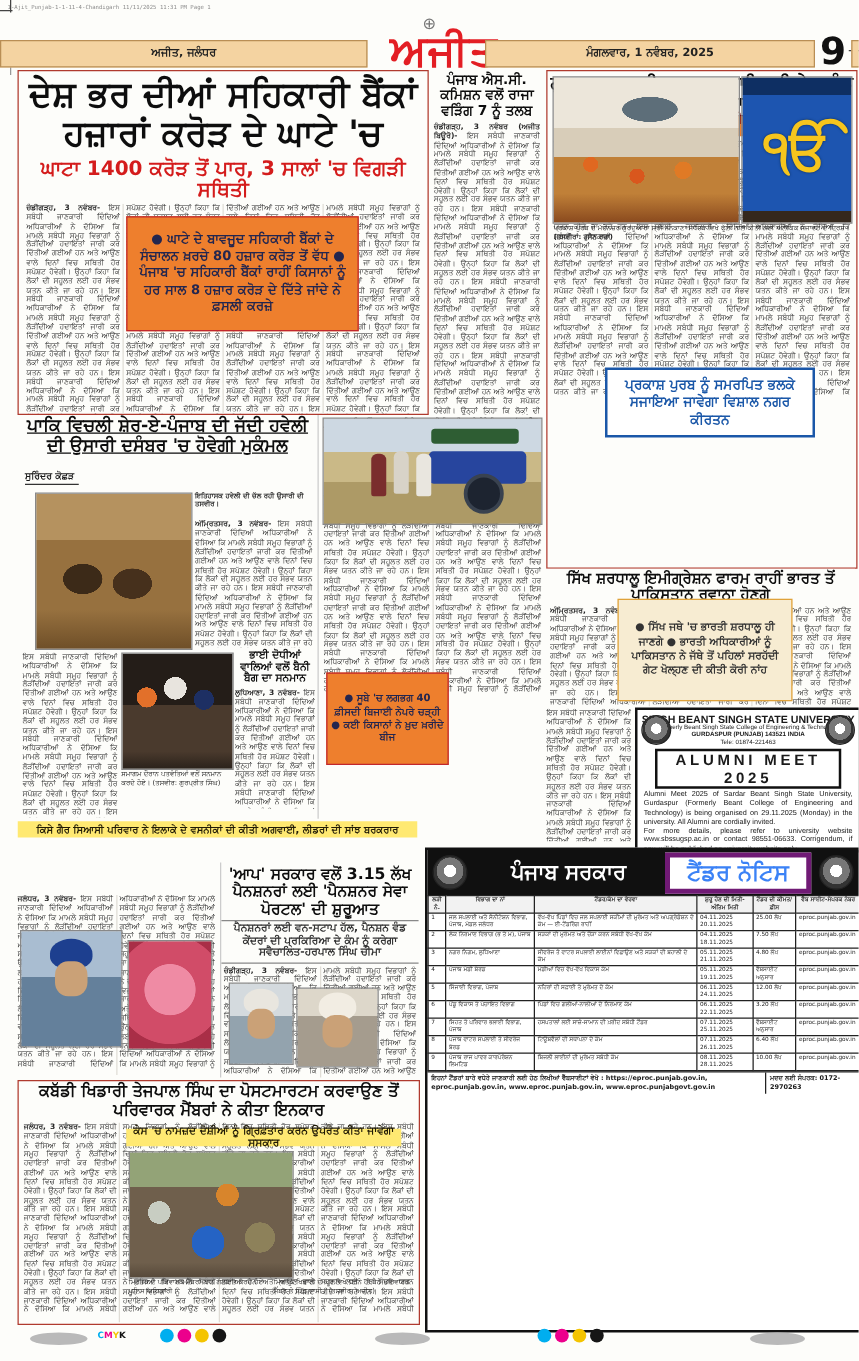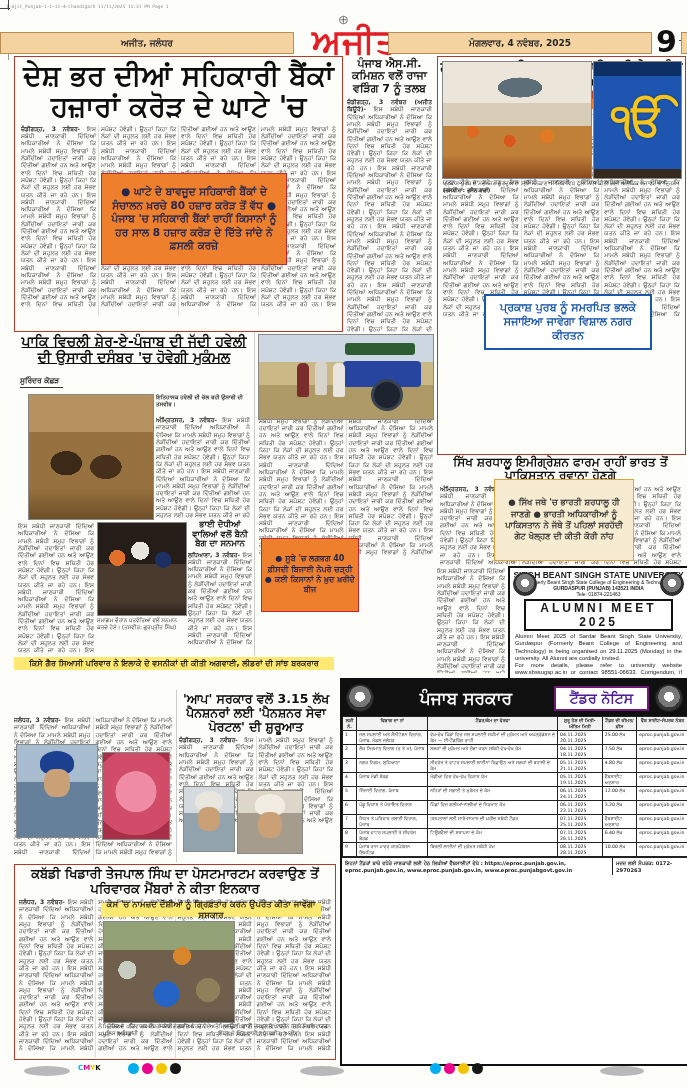--- a/index.html
+++ b/index.html
@@ -70,21 +70,21 @@
   .uad-name{font-weight:bold;font-size:8.5px;text-align:center;}
   .uad-sub{font-size:5px;text-align:center;line-height:1.15;}
   .uad-title{border:2px solid #111;font-weight:bold;font-size:12px;text-align:center;letter-spacing:3px;margin:2px 14px;}
   .uad-body{font-size:5.8px;line-height:1.25;text-align:justify;padding:0 5px;}
   .uad-foot{display:flex;justify-content:space-between;font-size:6px;font-weight:bold;padding:1px 5px;}
   .seal{border-radius:50%;background:radial-gradient(circle at 50% 45%,#fff 0 25%,#777 26% 55%,#333 56% 80%,#111 81%);border:1px solid #222;}
   
   .tender{border:2px solid #111;background:#fff;}
   .t-head{background:#101010;height:36px;display:flex;align-items:center;}
   .t-gov{color:#fff;font-weight:bold;font-size:17px;flex:1;text-align:center;}
-  .t-notice{background:#fff;color:#4c1d95;font-weight:bold;font-size:14px;padding:2px 14px;border:2px solid #701a75;}
+  .t-notice{background:#fff;color:#3b82f6;font-weight:bold;font-size:18px;padding:2px 14px;border:4px solid #701a75;}
   table.tt{border-collapse:collapse;width:100%;table-layout:fixed;}
   table.tt th,table.tt td{border:1px solid #222;font-size:4.6px;line-height:1.2;padding:1px 2px;vertical-align:top;text-align:left;overflow:hidden;}
   table.tt th{font-weight:bold;text-align:center;background:#f2f2f2;}
   .t-foot{border-top:1px solid #222;display:flex;font-size:5.2px;line-height:1.25;}
   
   .dot{position:absolute;width:11px;height:11px;border-radius:50%;}
   .ell{position:absolute;background:#b9b9b9;border-radius:50%;}
   .hair-v{position:absolute;width:1px;background:#444;}
   .hair-h{position:absolute;height:1px;background:#444;}
 </style>
@@ -98,27 +98,28 @@
   <div class="hair-h" style="left:0;top:8px;width:10px;"></div>
   <div class="hair-v" style="left:8px;top:0;height:10px;"></div>
   <div class="hair-h" style="right:0;top:40px;width:8px;"></div>
   <div class="hair-v" style="left:8px;top:46px;height:14px;background:#999;"></div>
 
   <div class="abs mh-strip" style="left:0;top:32px;width:292px;height:20px;">
       <span>ਅਜੀਤ, ਜਲੰਧਰ</span>
     </div>
   <div class="abs mh-title" style="left:312px;top:26px;">ਅਜੀਤ</div>
   <div class="abs mh-strip" style="left:388px;top:32px;width:262px;height:20px;">
-      <span>ਮੰਗਲਵਾਰ, 4 ਨਵੰਬਰ, 2025</span>
+      <span>ਮੰਗਲਵਾਰ, 1 ਨਵੰਬਰ, 2025</span>
     </div>
   <div class="abs mh-page" style="left:656px;top:24px;">9</div>
   <div class="abs" style="left:681px;top:32px;width:5px;height:20px;background:#f4d3a1;border:1px solid #b98e55;"></div>
 
   <div class="art red-box" style="left:14px;top:56px;width:327px;height:274px;">
     <div class="hl" style="font-size:28px;margin-top:3px;">ਦੇਸ਼ ਭਰ ਦੀਆਂ ਸਹਿਕਾਰੀ ਬੈਂਕਾਂ ਹਜ਼ਾਰਾਂ ਕਰੋੜ ਦੇ ਘਾਟੇ 'ਚ</div>
+    <div class="hl-red" style="font-size:16px;margin-top:3px;">ਘਾਟਾ 1400 ਕਰੋੜ ਤੋਂ ਪਾਰ, 3 ਸਾਲਾਂ 'ਚ ਵਿਗੜੀ ਸਥਿਤੀ</div>
     <div class="cols c4" style="margin:2px 6px;height:190px;"><span class="lead">ਚੰਡੀਗੜ੍ਹ, 3 ਨਵੰਬਰ-</span> <span>ਇਸ ਸਬੰਧੀ ਜਾਣਕਾਰੀ ਦਿੰਦਿਆਂ ਅਧਿਕਾਰੀਆਂ ਨੇ ਦੱਸਿਆ ਕਿ ਮਾਮਲੇ ਸਬੰਧੀ ਸਮੂਹ ਵਿਭਾਗਾਂ ਨੂੰ ਲੋੜੀਂਦੀਆਂ ਹਦਾਇਤਾਂ ਜਾਰੀ ਕਰ ਦਿੱਤੀਆਂ ਗਈਆਂ ਹਨ ਅਤੇ ਆਉਣ ਵਾਲੇ ਦਿਨਾਂ ਵਿਚ ਸਥਿਤੀ ਹੋਰ ਸਪੱਸ਼ਟ ਹੋਵੇਗੀ। ਉਨ੍ਹਾਂ ਕਿਹਾ ਕਿ ਲੋਕਾਂ ਦੀ ਸਹੂਲਤ ਲਈ ਹਰ ਸੰਭਵ ਯਤਨ ਕੀਤੇ ਜਾ ਰਹੇ ਹਨ। ਇਸ ਸਬੰਧੀ ਜਾਣਕਾਰੀ ਦਿੰਦਿਆਂ ਅਧਿਕਾਰੀਆਂ ਨੇ ਦੱਸਿਆ ਕਿ ਮਾਮਲੇ ਸਬੰਧੀ ਸਮੂਹ ਵਿਭਾਗਾਂ ਨੂੰ ਲੋੜੀਂਦੀਆਂ ਹਦਾਇਤਾਂ ਜਾਰੀ ਕਰ ਦਿੱਤੀਆਂ ਗਈਆਂ ਹਨ ਅਤੇ ਆਉਣ ਵਾਲੇ ਦਿਨਾਂ ਵਿਚ ਸਥਿਤੀ ਹੋਰ ਸਪੱਸ਼ਟ ਹੋਵੇਗੀ। ਉਨ੍ਹਾਂ ਕਿਹਾ ਕਿ ਲੋਕਾਂ ਦੀ ਸਹੂਲਤ ਲਈ ਹਰ ਸੰਭਵ ਯਤਨ ਕੀਤੇ ਜਾ ਰਹੇ ਹਨ। ਇਸ ਸਬੰਧੀ ਜਾਣਕਾਰੀ ਦਿੰਦਿਆਂ ਅਧਿਕਾਰੀਆਂ ਨੇ ਦੱਸਿਆ ਕਿ ਮਾਮਲੇ ਸਬੰਧੀ ਸਮੂਹ ਵਿਭਾਗਾਂ ਨੂੰ ਲੋੜੀਂਦੀਆਂ ਹਦਾਇਤਾਂ ਜਾਰੀ ਕਰ ਦਿੱਤੀਆਂ ਗਈਆਂ ਹਨ ਅਤੇ ਆਉਣ ਵਾਲੇ ਦਿਨਾਂ ਵਿਚ ਸਥਿਤੀ ਹੋਰ ਸਪੱਸ਼ਟ ਹੋਵੇਗੀ। ਉਨ੍ਹਾਂ ਕਿਹਾ ਕਿ ਲੋਕਾਂ ਦੀ ਸਹੂਲਤ ਲਈ ਹਰ ਸੰਭਵ ਯਤਨ ਕੀਤੇ ਜਾ ਰਹੇ ਹਨ। ਇਸ ਸਬੰਧੀ ਜਾਣਕਾਰੀ ਦਿੰਦਿਆਂ ਅਧਿਕਾਰੀਆਂ ਨੇ ਦੱਸਿਆ ਕਿ ਮਾਮਲੇ ਸਬੰਧੀ ਸਮੂਹ ਵਿਭਾਗਾਂ ਨੂੰ ਲੋੜੀਂਦੀਆਂ ਹਦਾਇਤਾਂ ਜਾਰੀ ਕਰ ਦਿੱਤੀਆਂ ਗਈਆਂ ਹਨ ਅਤੇ ਆਉਣ ਵਾਲੇ ਦਿਨਾਂ ਵਿਚ ਸਥਿਤੀ ਹੋਰ ਸਪੱਸ਼ਟ ਹੋਵੇਗੀ। ਉਨ੍ਹਾਂ ਕਿਹਾ ਕਿ ਲੋਕਾਂ ਦੀ ਸਹੂਲਤ ਲਈ ਹਰ ਸੰਭਵ ਯਤਨ ਕੀਤੇ ਜਾ ਰਹੇ ਹਨ। ਇਸ ਸਬੰਧੀ ਜਾਣਕਾਰੀ ਦਿੰਦਿਆਂ ਅਧਿਕਾਰੀਆਂ ਨੇ ਦੱਸਿਆ ਕਿ ਮਾਮਲੇ ਸਬੰਧੀ ਸਮੂਹ ਵਿਭਾਗਾਂ ਨੂੰ ਲੋੜੀਂਦੀਆਂ ਹਦਾਇਤਾਂ ਜਾਰੀ ਕਰ ਦਿੱਤੀਆਂ ਗਈਆਂ ਹਨ ਅਤੇ ਆਉਣ ਵਾਲੇ ਦਿਨਾਂ ਵਿਚ ਸਥਿਤੀ ਹੋਰ ਸਪੱਸ਼ਟ ਹੋਵੇਗੀ। ਉਨ੍ਹਾਂ ਕਿਹਾ ਕਿ ਲੋਕਾਂ ਦੀ ਸਹੂਲਤ ਲਈ ਹਰ ਸੰਭਵ ਯਤਨ ਕੀਤੇ ਜਾ ਰਹੇ ਹਨ। ਇਸ ਸਬੰਧੀ ਜਾਣਕਾਰੀ ਦਿੰਦਿਆਂ ਅਧਿਕਾਰੀਆਂ ਨੇ ਦੱਸਿਆ ਕਿ ਮਾਮਲੇ ਸਬੰਧੀ ਸਮੂਹ ਵਿਭਾਗਾਂ ਨੂੰ ਲੋੜੀਂਦੀਆਂ ਹਦਾਇਤਾਂ ਜਾਰੀ ਕਰ ਦਿੱਤੀਆਂ ਗਈਆਂ ਹਨ ਅਤੇ ਆਉਣ ਵਾਲੇ ਦਿਨਾਂ ਵਿਚ ਸਥਿਤੀ ਹੋਰ ਸਪੱਸ਼ਟ ਹੋਵੇਗੀ। ਉਨ੍ਹਾਂ ਕਿਹਾ ਕਿ ਲੋਕਾਂ ਦੀ ਸਹੂਲਤ ਲਈ ਹਰ ਸੰਭਵ ਯਤਨ ਕੀਤੇ ਜਾ ਰਹੇ ਹਨ। ਇਸ ਸਬੰਧੀ ਜਾਣਕਾਰੀ ਦਿੰਦਿਆਂ ਅਧਿਕਾਰੀਆਂ ਨੇ ਦੱਸਿਆ ਕਿ ਮਾਮਲੇ ਸਬੰਧੀ ਸਮੂਹ ਵਿਭਾਗਾਂ ਨੂੰ ਲੋੜੀਂਦੀਆਂ ਹਦਾਇਤਾਂ ਜਾਰੀ ਕਰ ਦਿੱਤੀਆਂ ਗਈਆਂ ਹਨ ਅਤੇ ਆਉਣ ਵਾਲੇ ਦਿਨਾਂ ਵਿਚ ਸਥਿਤੀ ਹੋਰ ਸਪੱਸ਼ਟ ਹੋਵੇਗੀ। ਉਨ੍ਹਾਂ ਕਿਹਾ ਕਿ ਲੋਕਾਂ ਦੀ ਸਹੂਲਤ ਲਈ ਹਰ ਸੰਭਵ ਯਤਨ ਕੀਤੇ ਜਾ ਰਹੇ ਹਨ। ਇਸ ਸਬੰਧੀ ਜਾਣਕਾਰੀ ਦਿੰਦਿਆਂ ਅਧਿਕਾਰੀਆਂ ਨੇ ਦੱਸਿਆ ਕਿ ਮਾਮਲੇ ਸਬੰਧੀ ਸਮੂਹ ਵਿਭਾਗਾਂ ਨੂੰ ਲੋੜੀਂਦੀਆਂ ਹਦਾਇਤਾਂ ਜਾਰੀ ਕਰ ਦਿੱਤੀਆਂ ਗਈਆਂ ਹਨ ਅਤੇ ਆਉਣ ਵਾਲੇ ਦਿਨਾਂ ਵਿਚ ਸਥਿਤੀ ਹੋਰ ਸਪੱਸ਼ਟ ਹੋਵੇਗੀ। ਉਨ੍ਹਾਂ ਕਿਹਾ ਕਿ ਲੋਕਾਂ ਦੀ ਸਹੂਲਤ ਲਈ ਹਰ ਸੰਭਵ ਯਤਨ ਕੀਤੇ ਜਾ ਰਹੇ ਹਨ। ਇਸ ਸਬੰਧੀ ਜਾਣਕਾਰੀ ਦਿੰਦਿਆਂ ਅਧਿਕਾਰੀਆਂ ਨੇ ਦੱਸਿਆ ਕਿ ਮਾਮਲੇ ਸਬੰਧੀ ਸਮੂਹ ਵਿਭਾਗਾਂ ਨੂੰ ਲੋੜੀਂਦੀਆਂ ਹਦਾਇਤਾਂ ਜਾਰੀ ਕਰ ਦਿੱਤੀਆਂ ਗਈਆਂ ਹਨ ਅਤੇ ਆਉਣ ਵਾਲੇ ਦਿਨਾਂ ਵਿਚ ਸਥਿਤੀ ਹੋਰ ਸਪੱਸ਼ਟ ਹੋਵੇਗੀ। ਉਨ੍ਹਾਂ ਕਿਹਾ ਕਿ ਲੋਕਾਂ ਦੀ ਸਹੂਲਤ ਲਈ ਹਰ ਸੰਭਵ ਯਤਨ ਕੀਤੇ ਜਾ ਰਹੇ ਹਨ। ਇਸ ਸਬੰਧੀ ਜਾਣਕਾਰੀ ਦਿੰਦਿਆਂ ਅਧਿਕਾਰੀਆਂ ਨੇ ਦੱਸਿਆ ਕਿ ਮਾਮਲੇ ਸਬੰਧੀ ਸਮੂਹ ਵਿਭਾਗਾਂ ਨੂੰ ਲੋੜੀਂਦੀਆਂ ਹਦਾਇਤਾਂ ਜਾਰੀ ਕਰ ਦਿੱਤੀਆਂ ਗਈਆਂ ਹਨ ਅਤੇ ਆਉਣ ਵਾਲੇ ਦਿਨਾਂ ਵਿਚ ਸਥਿਤੀ ਹੋਰ ਸਪੱਸ਼ਟ ਹੋਵੇਗੀ। ਉਨ੍ਹਾਂ ਕਿਹਾ ਕਿ ਲੋਕਾਂ ਦੀ ਸਹੂਲਤ ਲਈ ਹਰ ਸੰਭਵ ਯਤਨ ਕੀਤੇ ਜਾ ਰਹੇ ਹਨ। ਇਸ ਸਬੰਧੀ ਜਾਣਕਾਰੀ ਦਿੰਦਿਆਂ ਅਧਿਕਾਰੀਆਂ ਨੇ ਦੱਸਿਆ ਕਿ ਮਾਮਲੇ ਸਬੰਧੀ ਸਮੂਹ ਵਿਭਾਗਾਂ ਨੂੰ ਲੋੜੀਂਦੀਆਂ ਹਦਾਇਤਾਂ ਜਾਰੀ ਕਰ ਦਿੱਤੀਆਂ ਗਈਆਂ ਹਨ ਅਤੇ ਆਉਣ ਵਾਲੇ ਦਿਨਾਂ ਵਿਚ ਸਥਿਤੀ ਹੋਰ ਸਪੱਸ਼ਟ ਹੋਵੇਗੀ। ਉਨ੍ਹਾਂ ਕਿਹਾ ਕਿ ਲੋਕਾਂ ਦੀ ਸਹੂਲਤ ਲਈ ਹਰ ਸੰਭਵ ਯਤਨ ਕੀਤੇ ਜਾ ਰਹੇ ਹਨ। ਇਸ ਸਬੰਧੀ ਜਾਣਕਾਰੀ ਦਿੰਦਿਆਂ ਅਧਿਕਾਰੀਆਂ ਨੇ ਦੱਸਿਆ ਕਿ ਮਾਮਲੇ ਸਬੰਧੀ ਸਮੂਹ ਵਿਭਾਗਾਂ ਨੂੰ ਲੋੜੀਂਦੀਆਂ ਹਦਾਇਤਾਂ ਜਾਰੀ ਕਰ ਦਿੱਤੀਆਂ ਗਈਆਂ ਹਨ ਅਤੇ ਆਉਣ ਵਾਲੇ ਦਿਨਾਂ ਵਿਚ ਸਥਿਤੀ ਹੋਰ ਸਪੱਸ਼ਟ ਹੋਵੇਗੀ। ਉਨ੍ਹਾਂ ਕਿਹਾ ਕਿ ਲੋਕਾਂ ਦੀ ਸਹੂਲਤ ਲਈ ਹਰ ਸੰਭਵ ਯਤਨ ਕੀਤੇ ਜਾ ਰਹੇ ਹਨ। ਇਸ ਸਬੰਧੀ ਜਾਣਕਾਰੀ ਦਿੰਦਿਆਂ ਅਧਿਕਾਰੀਆਂ ਨੇ ਦੱਸਿਆ ਕਿ ਮਾਮਲੇ ਸਬੰਧੀ ਸਮੂਹ ਵਿਭਾਗਾਂ ਨੂੰ ਲੋੜੀਂਦੀਆਂ ਹਦਾਇਤਾਂ ਜਾਰੀ ਕਰ ਦਿੱਤੀਆਂ ਗਈਆਂ ਹਨ ਅਤੇ ਆਉਣ ਵਾਲੇ ਦਿਨਾਂ ਵਿਚ ਸਥਿਤੀ ਹੋਰ ਸਪੱਸ਼ਟ ਹੋਵੇਗੀ। ਉਨ੍ਹਾਂ ਕਿਹਾ ਕਿ ਲੋਕਾਂ ਦੀ ਸਹੂਲਤ ਲਈ ਹਰ ਸੰਭਵ ਯਤਨ ਕੀਤੇ ਜਾ ਰਹੇ ਹਨ। ਇਸ ਸਬੰਧੀ ਜਾਣਕਾਰੀ ਦਿੰਦਿਆਂ ਅਧਿਕਾਰੀਆਂ ਨੇ ਦੱਸਿਆ ਕਿ ਮਾਮਲੇ ਸਬੰਧੀ ਸਮੂਹ ਵਿਭਾਗਾਂ ਨੂੰ ਲੋੜੀਂਦੀਆਂ ਹਦਾਇਤਾਂ ਜਾਰੀ ਕਰ ਦਿੱਤੀਆਂ ਗਈਆਂ ਹਨ ਅਤੇ ਆਉਣ ਵਾਲੇ ਦਿਨਾਂ ਵਿਚ ਸਥਿਤੀ ਹੋਰ ਸਪੱਸ਼ਟ ਹੋਵੇਗੀ। ਉਨ੍ਹਾਂ ਕਿਹਾ ਕਿ ਲੋਕਾਂ ਦੀ ਸਹੂਲਤ ਲਈ ਹਰ ਸੰਭਵ ਯਤਨ ਕੀਤੇ ਜਾ ਰਹੇ ਹਨ। ਇਸ ਸਬੰਧੀ ਜਾਣਕਾਰੀ ਦਿੰਦਿਆਂ ਅਧਿਕਾਰੀਆਂ ਨੇ ਦੱਸਿਆ ਕਿ ਮਾਮਲੇ ਸਬੰਧੀ ਸਮੂਹ ਵਿਭਾਗਾਂ ਨੂੰ ਲੋੜੀਂਦੀਆਂ ਹਦਾਇਤਾਂ ਜਾਰੀ ਕਰ ਦਿੱਤੀਆਂ ਗਈਆਂ ਹਨ ਅਤੇ ਆਉਣ ਵਾਲੇ ਦਿਨਾਂ ਵਿਚ ਸਥਿਤੀ ਹੋਰ ਸਪੱਸ਼ਟ ਹੋਵੇਗੀ। ਉਨ੍ਹਾਂ ਕਿਹਾ ਕਿ ਲੋਕਾਂ ਦੀ ਸਹੂਲਤ ਲਈ ਹਰ ਸੰਭਵ ਯਤਨ ਕੀਤੇ ਜਾ ਰਹੇ ਹਨ। ਇਸ ਸਬੰਧੀ ਜਾਣਕਾਰੀ ਦਿੰਦਿਆਂ ਅਧਿਕਾਰੀਆਂ ਨੇ ਦੱਸਿਆ ਕਿ ਮਾਮਲੇ ਸਬੰਧੀ ਸਮੂਹ ਵਿਭਾਗਾਂ ਨੂੰ ਲੋੜੀਂਦੀਆਂ ਹਦਾਇਤਾਂ ਜਾਰੀ ਕਰ ਦਿੱਤੀਆਂ ਗਈਆਂ ਹਨ ਅਤੇ ਆਉਣ ਵਾਲੇ ਦਿਨਾਂ ਵਿਚ ਸਥਿਤੀ ਹੋਰ ਸਪੱਸ਼ਟ ਹੋਵੇਗੀ। ਉਨ੍ਹਾਂ ਕਿਹਾ ਕਿ ਲੋਕਾਂ ਦੀ ਸਹੂਲਤ ਲਈ ਹਰ ਸੰਭਵ ਯਤਨ ਕੀਤੇ ਜਾ ਰਹੇ ਹਨ। </span></div>
     <div class="abs obox" style="left:86px;top:116px;width:178px;height:84px;font-size:10.5px;line-height:1.3;">
         <span>● ਘਾਟੇ ਦੇ ਬਾਵਜੂਦ ਸਹਿਕਾਰੀ ਬੈਂਕਾਂ ਦੇ ਸੰਚਾਲਨ ਖ਼ਰਚੇ 80 ਹਜ਼ਾਰ ਕਰੋੜ ਤੋਂ ਵੱਧ ● ਪੰਜਾਬ 'ਚ ਸਹਿਕਾਰੀ ਬੈਂਕਾਂ ਰਾਹੀਂ ਕਿਸਾਨਾਂ ਨੂੰ ਹਰ ਸਾਲ 8 ਹਜ਼ਾਰ ਕਰੋੜ ਦੇ ਦਿੱਤੇ ਜਾਂਦੇ ਨੇ ਫ਼ਸਲੀ ਕਰਜ਼ੇ</span>
       </div>
   </div>
 
   <div class="art" style="left:345px;top:56px;width:89px;height:277px;border-bottom:1px solid #bbb;">
     <div class="hl" style="font-size:11px;margin:2px 2px 3px 2px;">ਪੰਜਾਬ ਐਸ.ਸੀ. ਕਮਿਸ਼ਨ ਵਲੋਂ ਰਾਜਾ ਵੜਿੰਗ 7 ਨੂੰ ਤਲਬ</div>
     <div class="cols" style="margin:0 2px;height:240px;"><span class="lead">ਚੰਡੀਗੜ੍ਹ, 3 ਨਵੰਬਰ (ਅਜੀਤ ਬਿਊਰੋ)-</span> <span>ਇਸ ਸਬੰਧੀ ਜਾਣਕਾਰੀ ਦਿੰਦਿਆਂ ਅਧਿਕਾਰੀਆਂ ਨੇ ਦੱਸਿਆ ਕਿ ਮਾਮਲੇ ਸਬੰਧੀ ਸਮੂਹ ਵਿਭਾਗਾਂ ਨੂੰ ਲੋੜੀਂਦੀਆਂ ਹਦਾਇਤਾਂ ਜਾਰੀ ਕਰ ਦਿੱਤੀਆਂ ਗਈਆਂ ਹਨ ਅਤੇ ਆਉਣ ਵਾਲੇ ਦਿਨਾਂ ਵਿਚ ਸਥਿਤੀ ਹੋਰ ਸਪੱਸ਼ਟ ਹੋਵੇਗੀ। ਉਨ੍ਹਾਂ ਕਿਹਾ ਕਿ ਲੋਕਾਂ ਦੀ ਸਹੂਲਤ ਲਈ ਹਰ ਸੰਭਵ ਯਤਨ ਕੀਤੇ ਜਾ ਰਹੇ ਹਨ। ਇਸ ਸਬੰਧੀ ਜਾਣਕਾਰੀ ਦਿੰਦਿਆਂ ਅਧਿਕਾਰੀਆਂ ਨੇ ਦੱਸਿਆ ਕਿ ਮਾਮਲੇ ਸਬੰਧੀ ਸਮੂਹ ਵਿਭਾਗਾਂ ਨੂੰ ਲੋੜੀਂਦੀਆਂ ਹਦਾਇਤਾਂ ਜਾਰੀ ਕਰ ਦਿੱਤੀਆਂ ਗਈਆਂ ਹਨ ਅਤੇ ਆਉਣ ਵਾਲੇ ਦਿਨਾਂ ਵਿਚ ਸਥਿਤੀ ਹੋਰ ਸਪੱਸ਼ਟ ਹੋਵੇਗੀ। ਉਨ੍ਹਾਂ ਕਿਹਾ ਕਿ ਲੋਕਾਂ ਦੀ ਸਹੂਲਤ ਲਈ ਹਰ ਸੰਭਵ ਯਤਨ ਕੀਤੇ ਜਾ ਰਹੇ ਹਨ। ਇਸ ਸਬੰਧੀ ਜਾਣਕਾਰੀ ਦਿੰਦਿਆਂ ਅਧਿਕਾਰੀਆਂ ਨੇ ਦੱਸਿਆ ਕਿ ਮਾਮਲੇ ਸਬੰਧੀ ਸਮੂਹ ਵਿਭਾਗਾਂ ਨੂੰ ਲੋੜੀਂਦੀਆਂ ਹਦਾਇਤਾਂ ਜਾਰੀ ਕਰ ਦਿੱਤੀਆਂ ਗਈਆਂ ਹਨ ਅਤੇ ਆਉਣ ਵਾਲੇ ਦਿਨਾਂ ਵਿਚ ਸਥਿਤੀ ਹੋਰ ਸਪੱਸ਼ਟ ਹੋਵੇਗੀ। ਉਨ੍ਹਾਂ ਕਿਹਾ ਕਿ ਲੋਕਾਂ ਦੀ ਸਹੂਲਤ ਲਈ ਹਰ ਸੰਭਵ ਯਤਨ ਕੀਤੇ ਜਾ ਰਹੇ ਹਨ। ਇਸ ਸਬੰਧੀ ਜਾਣਕਾਰੀ ਦਿੰਦਿਆਂ ਅਧਿਕਾਰੀਆਂ ਨੇ ਦੱਸਿਆ ਕਿ ਮਾਮਲੇ ਸਬੰਧੀ ਸਮੂਹ ਵਿਭਾਗਾਂ ਨੂੰ ਲੋੜੀਂਦੀਆਂ ਹਦਾਇਤਾਂ ਜਾਰੀ ਕਰ ਦਿੱਤੀਆਂ ਗਈਆਂ ਹਨ ਅਤੇ ਆਉਣ ਵਾਲੇ ਦਿਨਾਂ ਵਿਚ ਸਥਿਤੀ ਹੋਰ ਸਪੱਸ਼ਟ ਹੋਵੇਗੀ। ਉਨ੍ਹਾਂ ਕਿਹਾ ਕਿ ਲੋਕਾਂ ਦੀ ਸਹੂਲਤ ਲਈ ਹਰ ਸੰਭਵ ਯਤਨ ਕੀਤੇ ਜਾ ਰਹੇ ਹਨ। ਇਸ ਸਬੰਧੀ ਜਾਣਕਾਰੀ ਦਿੰਦਿਆਂ ਅਧਿਕਾਰੀਆਂ ਨੇ ਦੱਸਿਆ ਕਿ ਮਾਮਲੇ ਸਬੰਧੀ ਸਮੂਹ ਵਿਭਾਗਾਂ ਨੂੰ ਲੋੜੀਂਦੀਆਂ ਹਦਾਇਤਾਂ ਜਾਰੀ ਕਰ ਦਿੱਤੀਆਂ ਗਈਆਂ ਹਨ ਅਤੇ ਆਉਣ ਵਾਲੇ ਦਿਨਾਂ ਵਿਚ ਸਥਿਤੀ ਹੋਰ ਸਪੱਸ਼ਟ ਹੋਵੇਗੀ। ਉਨ੍ਹਾਂ ਕਿਹਾ ਕਿ ਲੋਕਾਂ ਦੀ ਸਹੂਲਤ ਲਈ ਹਰ ਸੰਭਵ ਯਤਨ ਕੀਤੇ ਜਾ ਰਹੇ ਹਨ। ਇਸ ਸਬੰਧੀ ਜਾਣਕਾਰੀ ਦਿੰਦਿਆਂ ਅਧਿਕਾਰੀਆਂ ਨੇ ਦੱਸਿਆ ਕਿ ਮਾਮਲੇ ਸਬੰਧੀ ਸਮੂਹ ਵਿਭਾਗਾਂ ਨੂੰ ਲੋੜੀਂਦੀਆਂ ਹਦਾਇਤਾਂ ਜਾਰੀ ਕਰ ਦਿੱਤੀਆਂ ਗਈਆਂ ਹਨ ਅਤੇ ਆਉਣ ਵਾਲੇ ਦਿਨਾਂ ਵਿਚ ਸਥਿਤੀ ਹੋਰ ਸਪੱਸ਼ਟ ਹੋਵੇਗੀ। ਉਨ੍ਹਾਂ ਕਿਹਾ ਕਿ ਲੋਕਾਂ ਦੀ ਸਹੂਲਤ ਲਈ ਹਰ ਸੰਭਵ ਯਤਨ ਕੀਤੇ ਜਾ ਰਹੇ ਹਨ। </span></div>
   </div>
@@ -208,20 +209,21 @@
     <div class="cols c2" style="height:144px;"><span class="lead">ਜਲੰਧਰ, 3 ਨਵੰਬਰ-</span> <span>ਇਸ ਸਬੰਧੀ ਜਾਣਕਾਰੀ ਦਿੰਦਿਆਂ ਅਧਿਕਾਰੀਆਂ ਨੇ ਦੱਸਿਆ ਕਿ ਮਾਮਲੇ ਸਬੰਧੀ ਸਮੂਹ ਵਿਭਾਗਾਂ ਨੂੰ ਲੋੜੀਂਦੀਆਂ ਹਦਾਇਤਾਂ ਜਾਰੀ ਕਰ ਦਿੱਤੀਆਂ ਗਈਆਂ ਹਨ ਅਤੇ ਆਉਣ ਵਾਲੇ ਦਿਨਾਂ ਵਿਚ ਸਥਿਤੀ ਹੋਰ ਸਪੱਸ਼ਟ ਹੋਵੇਗੀ। ਉਨ੍ਹਾਂ ਕਿਹਾ ਕਿ ਲੋਕਾਂ ਦੀ ਸਹੂਲਤ ਲਈ ਹਰ ਸੰਭਵ ਯਤਨ ਕੀਤੇ ਜਾ ਰਹੇ ਹਨ। ਇਸ ਸਬੰਧੀ ਜਾਣਕਾਰੀ ਦਿੰਦਿਆਂ ਅਧਿਕਾਰੀਆਂ ਨੇ ਦੱਸਿਆ ਕਿ ਮਾਮਲੇ ਸਬੰਧੀ ਸਮੂਹ ਵਿਭਾਗਾਂ ਨੂੰ ਲੋੜੀਂਦੀਆਂ ਹਦਾਇਤਾਂ ਜਾਰੀ ਕਰ ਦਿੱਤੀਆਂ ਗਈਆਂ ਹਨ ਅਤੇ ਆਉਣ ਵਾਲੇ ਦਿਨਾਂ ਵਿਚ ਸਥਿਤੀ ਹੋਰ ਸਪੱਸ਼ਟ ਹੋਵੇਗੀ। ਉਨ੍ਹਾਂ ਕਿਹਾ ਕਿ ਲੋਕਾਂ ਦੀ ਸਹੂਲਤ ਲਈ ਹਰ ਸੰਭਵ ਯਤਨ ਕੀਤੇ ਜਾ ਰਹੇ ਹਨ। ਇਸ ਸਬੰਧੀ ਜਾਣਕਾਰੀ ਦਿੰਦਿਆਂ ਅਧਿਕਾਰੀਆਂ ਨੇ ਦੱਸਿਆ ਕਿ ਮਾਮਲੇ ਸਬੰਧੀ ਸਮੂਹ ਵਿਭਾਗਾਂ ਨੂੰ ਲੋੜੀਂਦੀਆਂ ਹਦਾਇਤਾਂ ਜਾਰੀ ਕਰ ਦਿੱਤੀਆਂ ਗਈਆਂ ਹਨ ਅਤੇ ਆਉਣ ਵਾਲੇ ਦਿਨਾਂ ਵਿਚ ਸਥਿਤੀ ਹੋਰ ਸਪੱਸ਼ਟ ਹੋਵੇਗੀ। ਉਨ੍ਹਾਂ ਕਿਹਾ ਕਿ ਲੋਕਾਂ ਦੀ ਸਹੂਲਤ ਲਈ ਹਰ ਸੰਭਵ ਯਤਨ ਕੀਤੇ ਜਾ ਰਹੇ ਹਨ। ਇਸ ਸਬੰਧੀ ਜਾਣਕਾਰੀ ਦਿੰਦਿਆਂ ਅਧਿਕਾਰੀਆਂ ਨੇ ਦੱਸਿਆ ਕਿ ਮਾਮਲੇ ਸਬੰਧੀ ਸਮੂਹ ਵਿਭਾਗਾਂ ਨੂੰ ਲੋੜੀਂਦੀਆਂ ਹਦਾਇਤਾਂ ਜਾਰੀ ਕਰ ਦਿੱਤੀਆਂ ਗਈਆਂ ਹਨ ਅਤੇ ਆਉਣ ਵਾਲੇ ਦਿਨਾਂ ਵਿਚ ਸਥਿਤੀ ਹੋਰ ਸਪੱਸ਼ਟ ਹੋਵੇਗੀ। ਉਨ੍ਹਾਂ ਕਿਹਾ ਕਿ ਲੋਕਾਂ ਦੀ ਸਹੂਲਤ ਲਈ ਹਰ ਸੰਭਵ ਯਤਨ ਕੀਤੇ ਜਾ ਰਹੇ ਹਨ। ਇਸ ਸਬੰਧੀ ਜਾਣਕਾਰੀ ਦਿੰਦਿਆਂ ਅਧਿਕਾਰੀਆਂ ਨੇ ਦੱਸਿਆ ਕਿ ਮਾਮਲੇ ਸਬੰਧੀ ਸਮੂਹ ਵਿਭਾਗਾਂ ਨੂੰ ਲੋੜੀਂਦੀਆਂ ਹਦਾਇਤਾਂ ਜਾਰੀ ਕਰ ਦਿੱਤੀਆਂ ਗਈਆਂ ਹਨ ਅਤੇ ਆਉਣ ਵਾਲੇ ਦਿਨਾਂ ਵਿਚ ਸਥਿਤੀ ਹੋਰ ਸਪੱਸ਼ਟ ਹੋਵੇਗੀ। ਉਨ੍ਹਾਂ ਕਿਹਾ ਕਿ ਲੋਕਾਂ ਦੀ ਸਹੂਲਤ ਲਈ ਹਰ ਸੰਭਵ ਯਤਨ ਕੀਤੇ ਜਾ ਰਹੇ ਹਨ। ਇਸ ਸਬੰਧੀ ਜਾਣਕਾਰੀ ਦਿੰਦਿਆਂ ਅਧਿਕਾਰੀਆਂ ਨੇ ਦੱਸਿਆ ਕਿ ਮਾਮਲੇ ਸਬੰਧੀ ਸਮੂਹ ਵਿਭਾਗਾਂ ਨੂੰ ਲੋੜੀਂਦੀਆਂ ਹਦਾਇਤਾਂ ਜਾਰੀ ਕਰ ਦਿੱਤੀਆਂ ਗਈਆਂ ਹਨ ਅਤੇ ਆਉਣ ਵਾਲੇ ਦਿਨਾਂ ਵਿਚ ਸਥਿਤੀ ਹੋਰ ਸਪੱਸ਼ਟ ਹੋਵੇਗੀ। ਉਨ੍ਹਾਂ ਕਿਹਾ ਕਿ ਲੋਕਾਂ ਦੀ ਸਹੂਲਤ ਲਈ ਹਰ ਸੰਭਵ ਯਤਨ ਕੀਤੇ ਜਾ ਰਹੇ ਹਨ। </span></div>
     <div class="ph ph-portrait1" style="left:2px;top:28px;width:80px;height:92px;">
       <div class="turban" style="top:6px;width:34px;height:24px;background:#1d3f8f;"></div>
       <div class="face" style="top:24px;width:26px;height:28px;"></div>
     </div>
     <div class="ph ph-pink" style="left:88px;top:36px;width:66px;height:86px;"></div>
   </div>
 
   <div class="art" style="left:176px;top:690px;width:158px;height:172px;border-left:1px solid #ccc;">
     <div class="hl" style="font-size:12.5px;margin:2px 1px;">'ਆਪ' ਸਰਕਾਰ ਵਲੋਂ 3.15 ਲੱਖ ਪੈਨਸ਼ਨਰਾਂ ਲਈ 'ਪੈਨਸ਼ਨਰ ਸੇਵਾ ਪੋਰਟਲ' ਦੀ ਸ਼ੁਰੂਆਤ</div>
+    <div class="hl" style="font-size:8.5px;color:#333;border-top:1px solid #888;border-bottom:1px solid #888;padding:2px 0;">ਪੈਨਸ਼ਨਰਾਂ ਲਈ ਵਨ-ਸਟਾਪ ਹੱਲ, ਪੈਨਸ਼ਨ ਵੰਡ ਕੇਂਦਰਾਂ ਦੀ ਪ੍ਰਕਿਰਿਆ ਦੇ ਕੰਮ ਨੂੰ ਕਰੇਗਾ ਸਵੈਚਾਲਿਤ-ਹਰਪਾਲ ਸਿੰਘ ਚੀਮਾ</div>
     <div class="cols c2" style="margin:2px 2px;height:92px;"><span class="lead">ਚੰਡੀਗੜ੍ਹ, 3 ਨਵੰਬਰ-</span> <span>ਇਸ ਸਬੰਧੀ ਜਾਣਕਾਰੀ ਦਿੰਦਿਆਂ ਅਧਿਕਾਰੀਆਂ ਨੇ ਦੱਸਿਆ ਕਿ ਮਾਮਲੇ ਸਬੰਧੀ ਸਮੂਹ ਵਿਭਾਗਾਂ ਨੂੰ ਲੋੜੀਂਦੀਆਂ ਹਦਾਇਤਾਂ ਜਾਰੀ ਕਰ ਦਿੱਤੀਆਂ ਗਈਆਂ ਹਨ ਅਤੇ ਆਉਣ ਵਾਲੇ ਦਿਨਾਂ ਵਿਚ ਸਥਿਤੀ ਹੋਰ ਸਪੱਸ਼ਟ ਹੋਵੇਗੀ। ਉਨ੍ਹਾਂ ਕਿਹਾ ਕਿ ਲੋਕਾਂ ਦੀ ਸਹੂਲਤ ਲਈ ਹਰ ਸੰਭਵ ਯਤਨ ਕੀਤੇ ਜਾ ਰਹੇ ਹਨ। ਇਸ ਸਬੰਧੀ ਜਾਣਕਾਰੀ ਦਿੰਦਿਆਂ ਅਧਿਕਾਰੀਆਂ ਨੇ ਦੱਸਿਆ ਕਿ ਮਾਮਲੇ ਸਬੰਧੀ ਸਮੂਹ ਵਿਭਾਗਾਂ ਨੂੰ ਲੋੜੀਂਦੀਆਂ ਹਦਾਇਤਾਂ ਜਾਰੀ ਕਰ ਦਿੱਤੀਆਂ ਗਈਆਂ ਹਨ ਅਤੇ ਆਉਣ ਵਾਲੇ ਦਿਨਾਂ ਵਿਚ ਸਥਿਤੀ ਹੋਰ ਸਪੱਸ਼ਟ ਹੋਵੇਗੀ। ਉਨ੍ਹਾਂ ਕਿਹਾ ਕਿ ਲੋਕਾਂ ਦੀ ਸਹੂਲਤ ਲਈ ਹਰ ਸੰਭਵ ਯਤਨ ਕੀਤੇ ਜਾ ਰਹੇ ਹਨ। ਇਸ ਸਬੰਧੀ ਜਾਣਕਾਰੀ ਦਿੰਦਿਆਂ ਅਧਿਕਾਰੀਆਂ ਨੇ ਦੱਸਿਆ ਕਿ ਮਾਮਲੇ ਸਬੰਧੀ ਸਮੂਹ ਵਿਭਾਗਾਂ ਨੂੰ ਲੋੜੀਂਦੀਆਂ ਹਦਾਇਤਾਂ ਜਾਰੀ ਕਰ ਦਿੱਤੀਆਂ ਗਈਆਂ ਹਨ ਅਤੇ ਆਉਣ ਵਾਲੇ ਦਿਨਾਂ ਵਿਚ ਸਥਿਤੀ ਹੋਰ ਸਪੱਸ਼ਟ ਹੋਵੇਗੀ। ਉਨ੍ਹਾਂ ਕਿਹਾ ਕਿ ਲੋਕਾਂ ਦੀ ਸਹੂਲਤ ਲਈ ਹਰ ਸੰਭਵ ਯਤਨ ਕੀਤੇ ਜਾ ਰਹੇ ਹਨ। ਇਸ ਸਬੰਧੀ ਜਾਣਕਾਰੀ ਦਿੰਦਿਆਂ ਅਧਿਕਾਰੀਆਂ ਨੇ ਦੱਸਿਆ ਕਿ ਮਾਮਲੇ ਸਬੰਧੀ ਸਮੂਹ ਵਿਭਾਗਾਂ ਨੂੰ ਲੋੜੀਂਦੀਆਂ ਹਦਾਇਤਾਂ ਜਾਰੀ ਕਰ ਦਿੱਤੀਆਂ ਗਈਆਂ ਹਨ ਅਤੇ ਆਉਣ ਵਾਲੇ ਦਿਨਾਂ ਵਿਚ ਸਥਿਤੀ ਹੋਰ ਸਪੱਸ਼ਟ ਹੋਵੇਗੀ। ਉਨ੍ਹਾਂ ਕਿਹਾ ਕਿ ਲੋਕਾਂ ਦੀ ਸਹੂਲਤ ਲਈ ਹਰ ਸੰਭਵ ਯਤਨ ਕੀਤੇ ਜਾ ਰਹੇ ਹਨ। </span></div>
     <div class="ph ph-elder" style="left:6px;top:96px;width:50px;height:64px;">
       <div class="turban" style="top:4px;width:28px;height:20px;background:#e9e6df;"></div>
       <div class="face" style="top:20px;width:22px;height:24px;"></div>
     </div>
     <div class="ph ph-cheema" style="left:60px;top:100px;width:64px;height:62px;">
       <div class="turban" style="top:3px;width:30px;height:22px;background:#f2ede3;"></div>
       <div class="face" style="top:21px;width:24px;height:26px;"></div>
     </div>
   </div>

